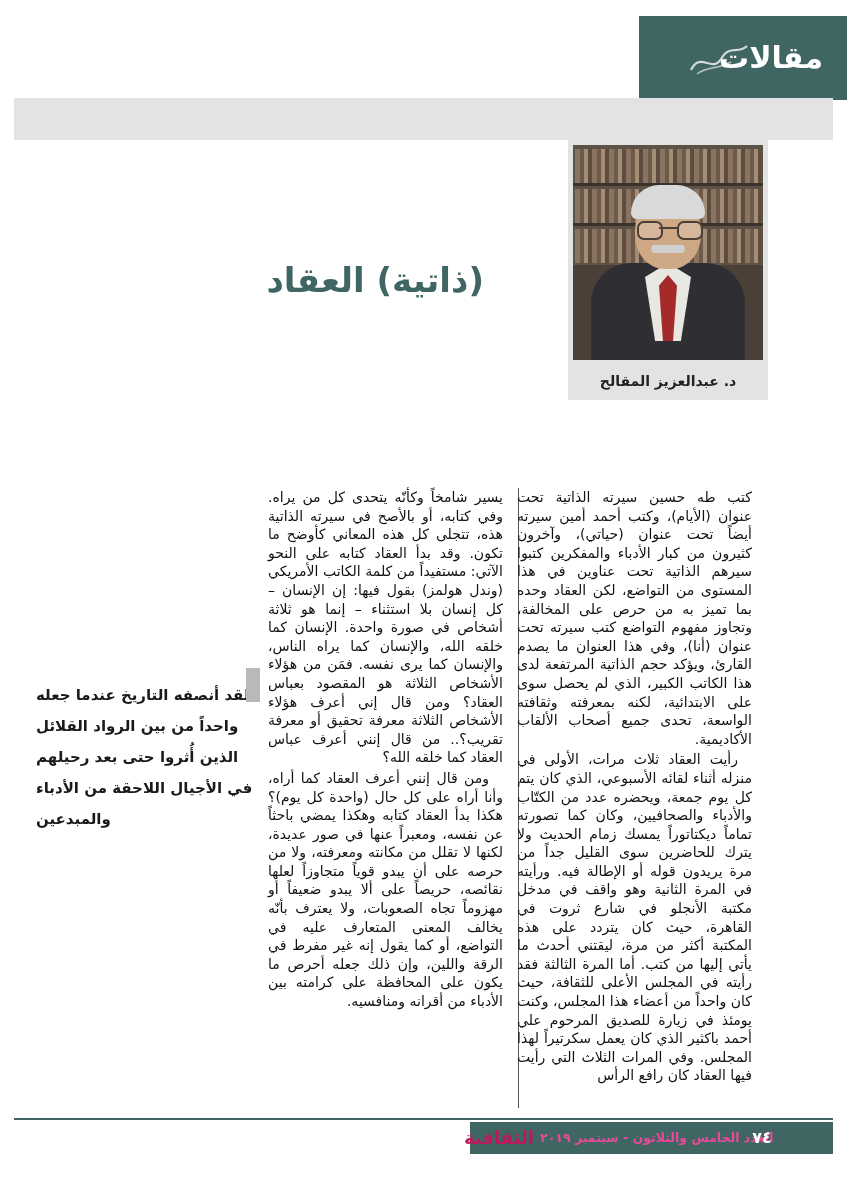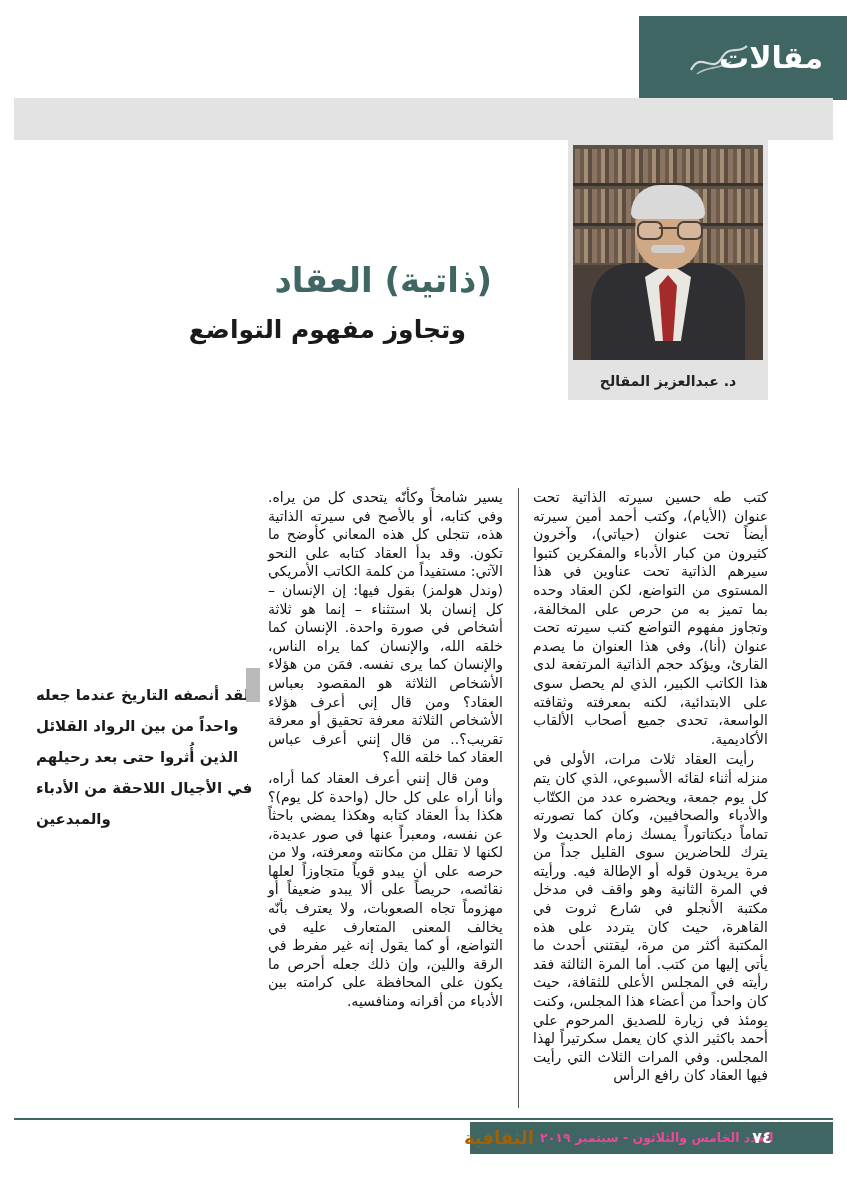--- a/index.html
+++ b/index.html
@@ -210,21 +210,21 @@
     left: 60px;
     width: 440px;
     text-align: right;
     direction: rtl;
   }
   .title-main {
     font-size: 34px;
     font-weight: bold;
     color: #3f6662;
     line-height: 44px;
-    margin: 0 8px 10px 0;
+    margin: 0 16px 10px 0;
     letter-spacing: 0px;
   }
   .title-sub {
     font-size: 25px;
     font-weight: bold;
     color: #1a1a1a;
     line-height: 36px;
     margin: 0;
     padding-right: 34px;
   }
@@ -267,21 +267,21 @@
     position: absolute;
     top: 0;
     width: 235px;
     height: 620px;
     font-size: 14px;
     line-height: 18.6px;
     text-align: justify;
     color: #111111;
     direction: rtl;
   }
-  .col-right { right: 0; }
+  .col-right { right: 16px; }
   .col-left { right: 265px; }
   .col p {
     margin: 0 0 2px 0;
     text-indent: 14px;
   }
   .col p.first { text-indent: 0; }
   .col-divider {
     position: absolute;
     top: 0;
     right: 249px;
@@ -326,21 +326,21 @@
     font-weight: bold;
     direction: rtl;
   }
   .footer-logo {
     position: absolute;
     left: 482px;
     top: 1124px;
     width: 52px;
     height: 28px;
     line-height: 28px;
-    color: #a16207;
+    color: #be185d;
     font-size: 18px;
     font-weight: bold;
     text-align: left;
   }
   .footer-page {
     position: absolute;
     left: 742px;
     top: 1122px;
     width: 40px;
     height: 32px;
@@ -386,21 +386,20 @@
       <div class="ph-glass-l"></div>
       <div class="ph-glass-r"></div>
       <div class="ph-glass-bridge"></div>
       <div class="ph-mustache"></div>
     </div>
     <div class="photo-caption">د. عبدالعزيز المقالح</div>
   </div>
 
   <div class="title-block">
     <h1 class="title-main">(ذاتية) العقاد</h1>
-    <h2 class="title-sub">وتجاوز مفهوم التواضع</h2>
   </div>
 
   <div class="pullquote">
     <div class="pullquote-mark"></div>
     <div class="pullquote-text">لقد أنصفه التاريخ عندما جعله واحداً من بين الرواد القلائل الذين أُثروا حتى بعد رحيلهم في الأجيال اللاحقة من الأدباء والمبدعين</div>
   </div>
 
   <div class="columns">
     <div class="col-divider"></div>
 

